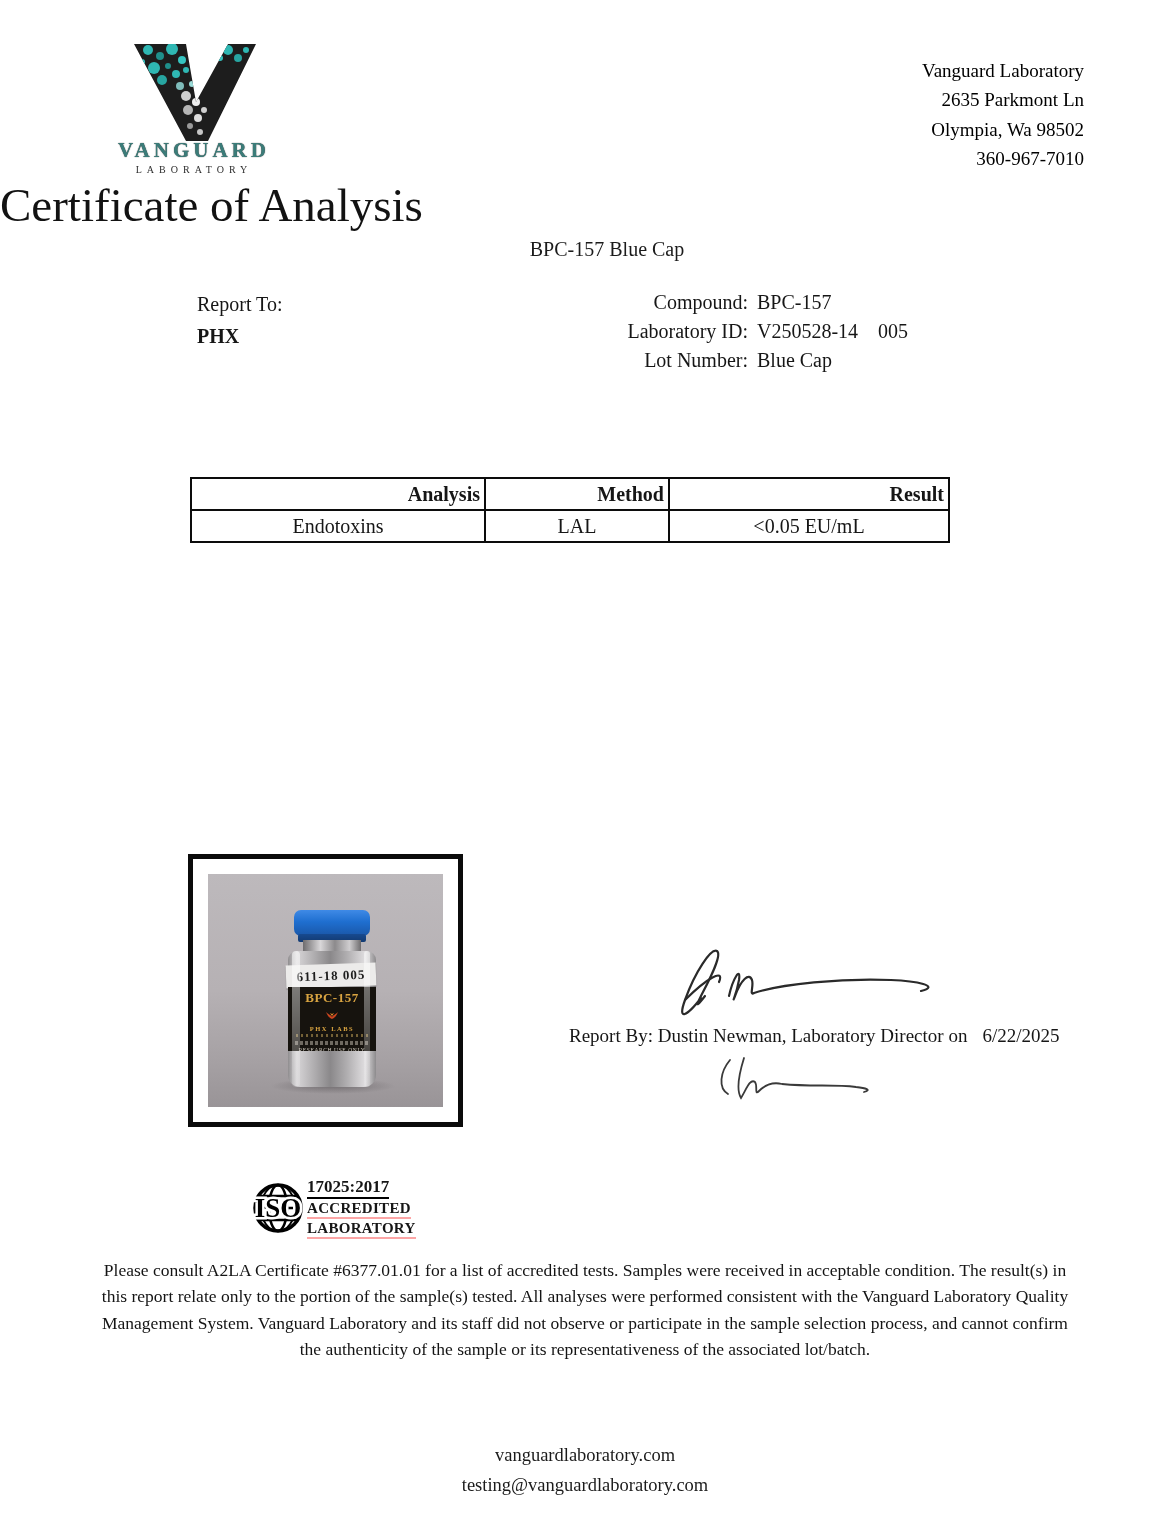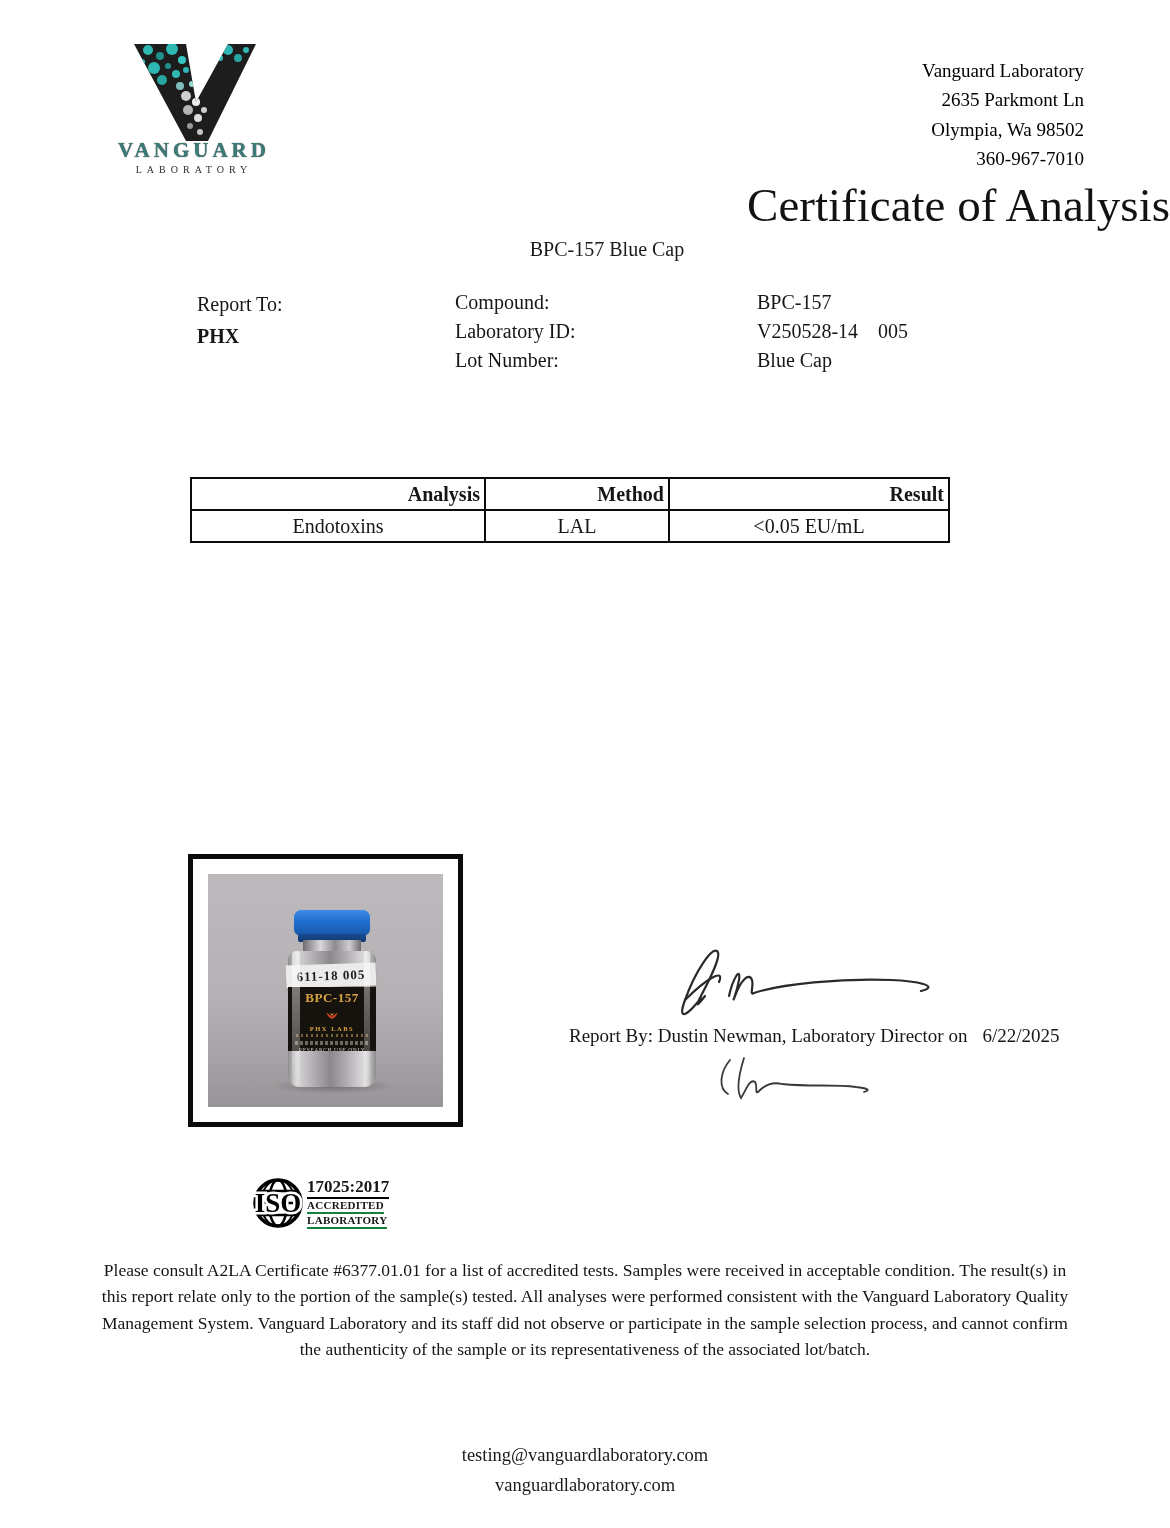--- a/index.html
+++ b/index.html
@@ -14,30 +14,30 @@
   }
   
   .logo-block{position:absolute;left:109px;top:40px;width:170px;text-align:center;}
   .logo-v{display:block;margin:0 auto;}
   .logo-name{font-weight:bold;font-size:21px;letter-spacing:4px;color:#3b7c79;
     text-shadow:0 0 1px #222;margin-top:-6px;}
   .logo-sub{font-size:10px;letter-spacing:5px;color:#2e2e2e;margin-top:1px;}
   .addr-block{position:absolute;right:86px;top:56px;text-align:right;
     font-size:19px;line-height:1.55;color:#000000;}
   
-  .doc-title{position:absolute;left:0;top:178px;width:100%;text-align:right;
+  .doc-title{position:absolute;left:0;top:178px;width:100%;text-align:left;
     font-size:47px;color:#121212;}
   .doc-subtitle{position:absolute;left:0;top:238px;width:100%;text-align:center;
     font-size:20px;color:#1b1b1b;margin-left:22px;}
   
   .report-to{position:absolute;left:197px;top:288px;font-size:20px;line-height:1.6;}
   .report-to .to-value{font-weight:bold;}
   .fields{position:absolute;left:455px;top:288px;font-size:20px;}
   .field-row{display:flex;line-height:29px;}
-  .field-label{width:293px;}
+  .field-label{width:293px;text-align:right;}
   .field-value{margin-left:9px;white-space:pre;}
   .field-value2{margin-left:20px;}
   
   .results{position:absolute;left:190px;top:477px;border-collapse:collapse;}
   .results th,.results td{
     border:2px solid #0c0c0c;font-size:20px;text-align:center;padding:2px 4px;
     height:26px;font-family:"Liberation Serif", serif;}
   .results th{font-weight:bold;text-align:right;}
   .col-analysis{width:284px;}
   .col-method{width:174px;}
@@ -83,21 +83,21 @@
   .sig1{position:absolute;left:655px;top:938px;}
   .sig2{position:absolute;left:700px;top:1046px;}
   .sig-line{position:absolute;font-size:19px;white-space:nowrap;}
   .sig-line .sig-date{margin-left:15px;}
   .sig-line1{left:569px;top:1025px;}
   .sig-line2{left:575px;top:1103px;}
   
   .iso-badge{position:absolute;left:252px;top:1177px;display:flex;align-items:center;}
   .iso-text-block{margin-left:3px;}
   .iso-l1{font-weight:bold;font-size:17px;border-bottom:2px solid #000;line-height:1.15;width:fit-content;}
-  .iso-l2,.iso-l3{font-weight:bold;font-size:11px;border-bottom:2px solid #15803d;line-height:1.2;width:fit-content;letter-spacing:.3px;}
+  .iso-l2,.iso-l3{font-weight:bold;font-size:15px;border-bottom:2px solid #fca5a5;line-height:1.2;width:fit-content;letter-spacing:.3px;}
   
   .disclaimer{position:absolute;left:100px;top:1239px;width:970px;text-align:center;
     font-size:17.5px;line-height:1.52;color:#141414;}
   .footer{position:absolute;left:0;top:1441px;width:100%;text-align:center;
     font-size:18.5px;line-height:1.6;color:#1b1b1b;}
 </style>
 </head>
 <body>
 
 <div class="page">
@@ -243,17 +243,17 @@
     <div class="iso-text-block">
       <div class="iso-l1">17025:2017</div>
       <div class="iso-l2">ACCREDITED</div>
       <div class="iso-l3">LABORATORY</div>
     </div>
   </div>
 
   <p class="disclaimer">Please consult A2LA Certificate #6377.01.01 for a list of accredited tests. Samples were received in acceptable condition. The result(s) in this report relate only to the portion of the sample(s) tested. All analyses were performed consistent with the Vanguard Laboratory Quality Management System. Vanguard Laboratory and its staff did not observe or participate in the sample selection process, and cannot confirm the authenticity of the sample or its representativeness of the associated lot/batch.</p>
 
   <div class="footer">
+    <div>vanguardlaboratory.com</div>
     <div>testing@vanguardlaboratory.com</div>
-    <div>vanguardlaboratory.com</div>
   </div>
 
 </div>
 
 </body></html>

